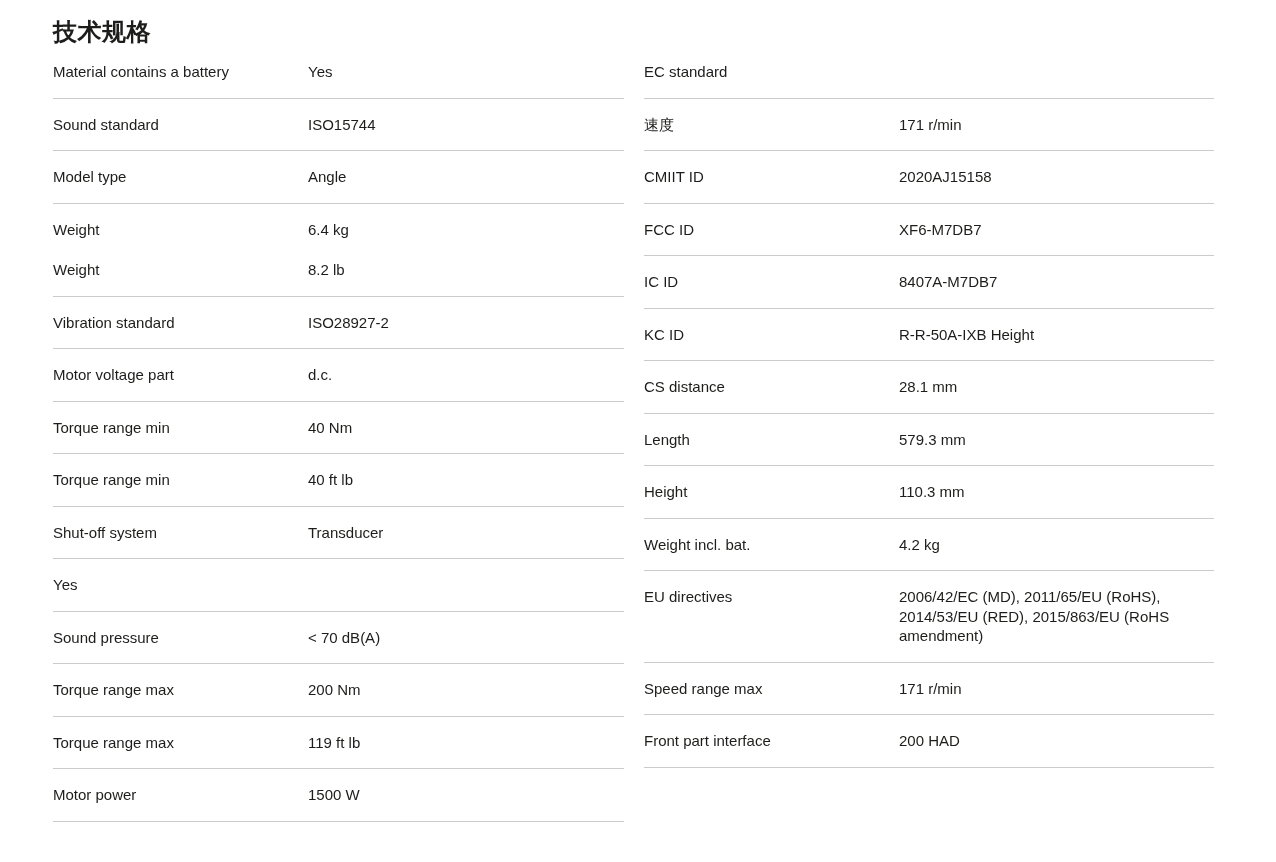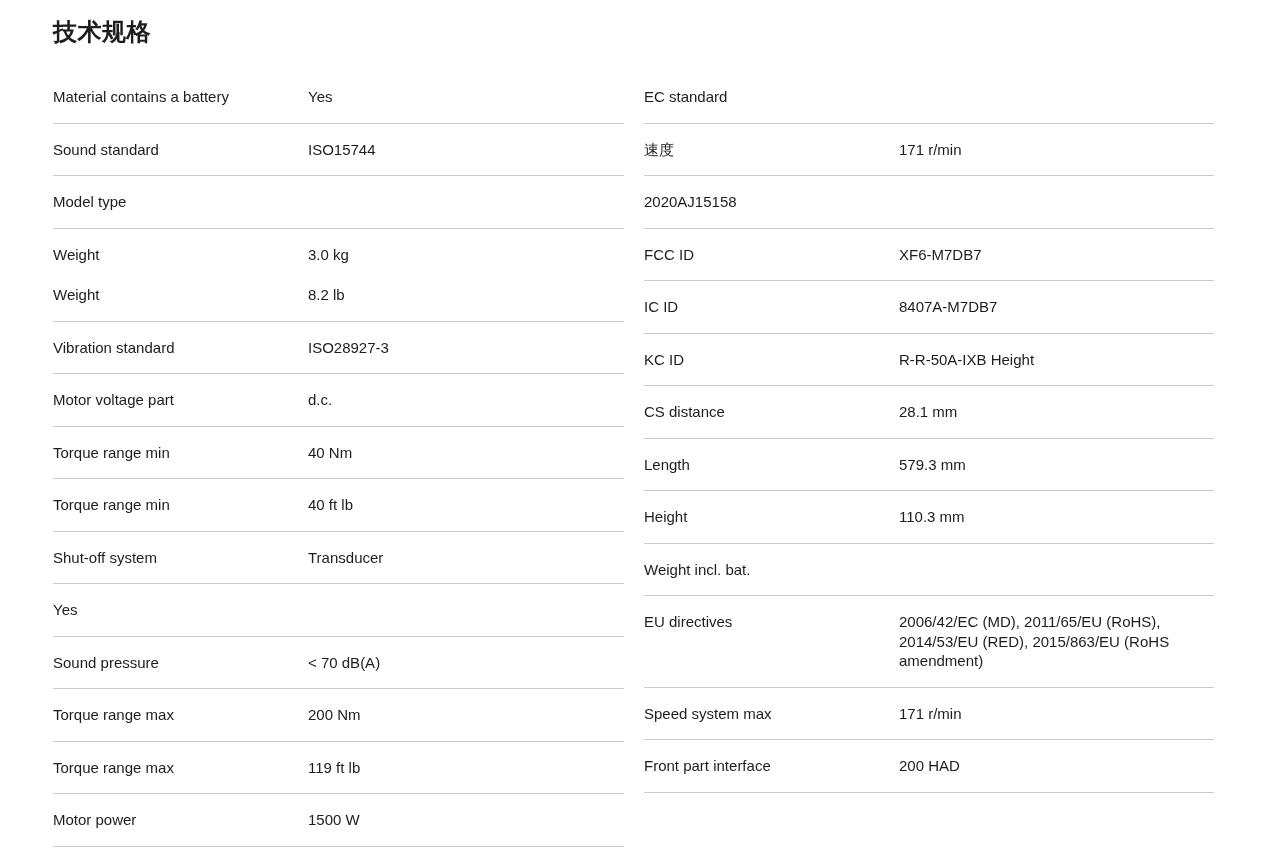--- a/index.html
+++ b/index.html
@@ -14,21 +14,21 @@
     overflow: hidden;
   }
   .page {
     padding: 18px 0 0 53px;
   }
   .page-title {
     font-size: 24px;
     line-height: 28px;
     font-weight: 700;
     letter-spacing: 0.5px;
-    margin-bottom: 25px;
+    margin-bottom: 0;
   }
   .spec-grid {
     display: grid;
     grid-template-columns: 571px 570px;
     column-gap: 20px;
     align-items: start;
   }
   .spec-col { width: 100%; }
   .spec-row {
     display: flex;
@@ -67,36 +67,37 @@
         </div>
         <div class="spec-row">
           <div class="spec-entry">
             <span class="spec-label">Sound standard</span>
             <span class="spec-value">ISO15744</span>
           </div>
         </div>
         <div class="spec-row">
           <div class="spec-entry">
             <span class="spec-label">Model type</span>
+            <span class="spec-value">Angle</span>
           </div>
         </div>
         <div class="spec-row">
           <div class="spec-entry">
             <span class="spec-label">Weight</span>
-            <span class="spec-value">3.0 kg</span>
+            <span class="spec-value">6.4 kg</span>
           </div>
           <div class="spec-entry">
             <span class="spec-label">Weight</span>
             <span class="spec-value">8.2 lb</span>
           </div>
         </div>
         <div class="spec-row">
           <div class="spec-entry">
             <span class="spec-label">Vibration standard</span>
-            <span class="spec-value">ISO28927-3</span>
+            <span class="spec-value">ISO28927-2</span>
           </div>
         </div>
         <div class="spec-row">
           <div class="spec-entry">
             <span class="spec-label">Motor voltage part</span>
             <span class="spec-value">d.c.</span>
           </div>
         </div>
         <div class="spec-row">
           <div class="spec-entry">
@@ -153,20 +154,21 @@
           </div>
         </div>
         <div class="spec-row">
           <div class="spec-entry">
             <span class="spec-label">速度</span>
             <span class="spec-value">171 r/min</span>
           </div>
         </div>
         <div class="spec-row">
           <div class="spec-entry">
+            <span class="spec-label">CMIIT ID</span>
             <span class="spec-value">2020AJ15158</span>
           </div>
         </div>
         <div class="spec-row">
           <div class="spec-entry">
             <span class="spec-label">FCC ID</span>
             <span class="spec-value">XF6-M7DB7</span>
           </div>
         </div>
         <div class="spec-row">
@@ -195,31 +197,32 @@
         </div>
         <div class="spec-row">
           <div class="spec-entry">
             <span class="spec-label">Height</span>
             <span class="spec-value">110.3 mm</span>
           </div>
         </div>
         <div class="spec-row">
           <div class="spec-entry">
             <span class="spec-label">Weight incl. bat.</span>
+            <span class="spec-value">4.2 kg</span>
           </div>
         </div>
         <div class="spec-row">
           <div class="spec-entry">
             <span class="spec-label">EU directives</span>
             <span class="spec-value">2006/42/EC (MD), 2011/65/EU (RoHS), 2014/53/EU (RED), 2015/863/EU (RoHS amendment)</span>
           </div>
         </div>
         <div class="spec-row">
           <div class="spec-entry">
-            <span class="spec-label">Speed system max</span>
+            <span class="spec-label">Speed range max</span>
             <span class="spec-value">171 r/min</span>
           </div>
         </div>
         <div class="spec-row">
           <div class="spec-entry">
             <span class="spec-label">Front part interface</span>
             <span class="spec-value">200 HAD</span>
           </div>
         </div>
       </div>

